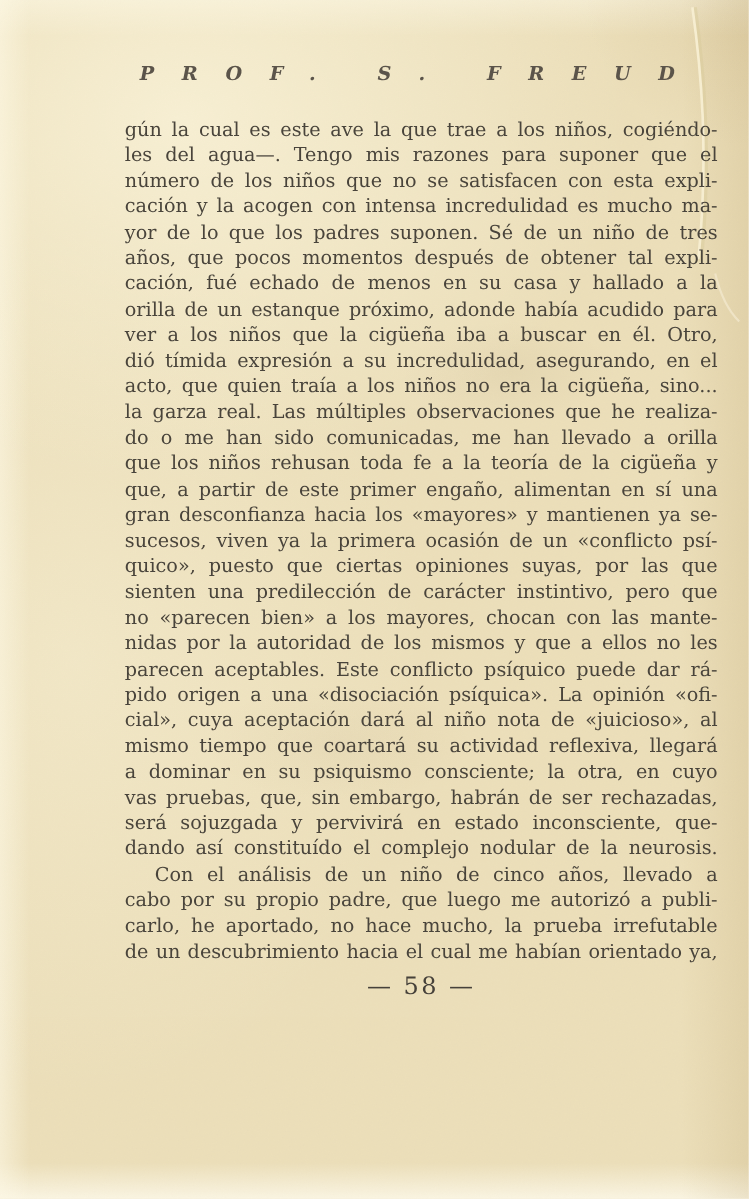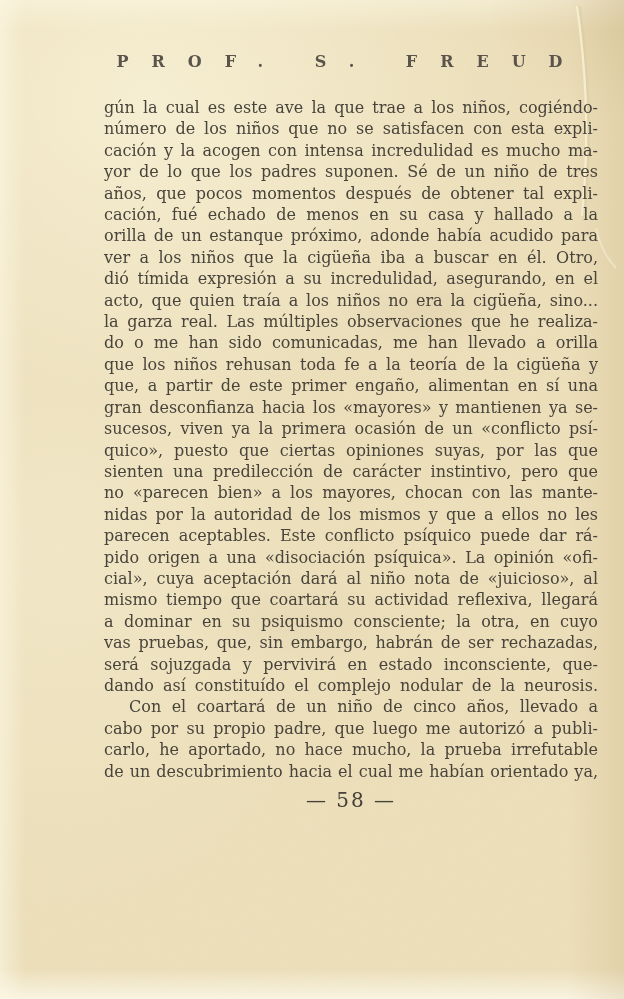--- a/index.html
+++ b/index.html
@@ -42,20 +42,21 @@
     width: 100%;
     height: 100%;
     pointer-events: none;
   }
   .running-header {
     position: absolute;
     top: 52px;
     left: 92px;
     width: 494px;
     text-align: center;
+    font-style: italic;
     font-weight: bold;
     font-size: 16px;
     letter-spacing: 23px;
     color: #5b544a;
     white-space: nowrap;
     transform: translateX(12px);
   }
   .text-column {
     position: absolute;
     left: 104px;
@@ -103,20 +104,21 @@
     <path d="M577,6 C584,56 591,126 582,216" stroke="#f7eed2" stroke-width="2.2" fill="none" opacity="0.95"></path>
     <path d="M596,228 C600,245 606,258 616,268" stroke="#f4ead0" stroke-width="1.8" fill="none" opacity="0.7"></path>
   </svg>
 
   <div class="running-header" style="color: rgb(91, 84, 74);">PROF. S. FREUD</div>
 
   <div class="text-column" style="color: rgb(73, 68, 59);">
     <div id="paragraphs">
         <div class="paragraph">
           <div class="line">gún la cual es este ave la que trae a los niños, cogiéndo-</div>
+          <div class="line">les del agua—. Tengo mis razones para suponer que el</div>
           <div class="line">número de los niños que no se satisfacen con esta expli-</div>
           <div class="line">cación y la acogen con intensa incredulidad es mucho ma-</div>
           <div class="line">yor de lo que los padres suponen. Sé de un niño de tres</div>
           <div class="line">años, que pocos momentos después de obtener tal expli-</div>
           <div class="line">cación, fué echado de menos en su casa y hallado a la</div>
           <div class="line">orilla de un estanque próximo, adonde había acudido para</div>
           <div class="line">ver a los niños que la cigüeña iba a buscar en él. Otro,</div>
           <div class="line">dió tímida expresión a su incredulidad, asegurando, en el</div>
           <div class="line">acto, que quien traía a los niños no era la cigüeña, sino...</div>
           <div class="line">la garza real. Las múltiples observaciones que he realiza-</div>
@@ -132,21 +134,21 @@
           <div class="line">parecen aceptables. Este conflicto psíquico puede dar rá-</div>
           <div class="line">pido origen a una «disociación psíquica». La opinión «ofi-</div>
           <div class="line">cial», cuya aceptación dará al niño nota de «juicioso», al</div>
           <div class="line">mismo tiempo que coartará su actividad reflexiva, llegará</div>
           <div class="line">a dominar en su psiquismo consciente; la otra, en cuyo</div>
           <div class="line">vas pruebas, que, sin embargo, habrán de ser rechazadas,</div>
           <div class="line">será sojuzgada y pervivirá en estado inconsciente, que-</div>
           <div class="line">dando así constituído el complejo nodular de la neurosis.</div>
         </div>
         <div class="paragraph">
-          <div class="line first-indent">Con el coartará de un niño de cinco años, llevado a</div>
+          <div class="line first-indent">Con el análisis de un niño de cinco años, llevado a</div>
           <div class="line">cabo por su propio padre, que luego me autorizó a publi-</div>
           <div class="line">carlo, he aportado, no hace mucho, la prueba irrefutable</div>
           <div class="line">de un descubrimiento hacia el cual me habían orientado ya,</div>
         </div>
       </div>
     <div class="page-number">— 58 —</div>
   </div>
 
 </div>
 

